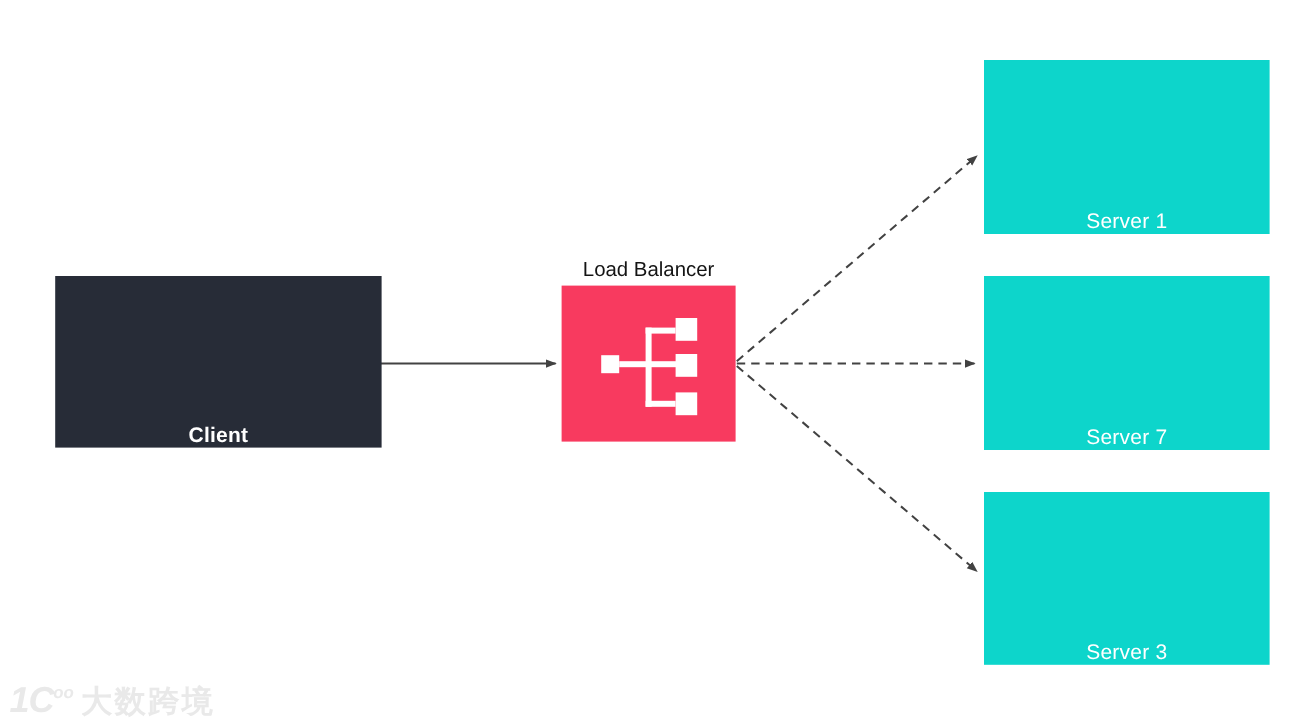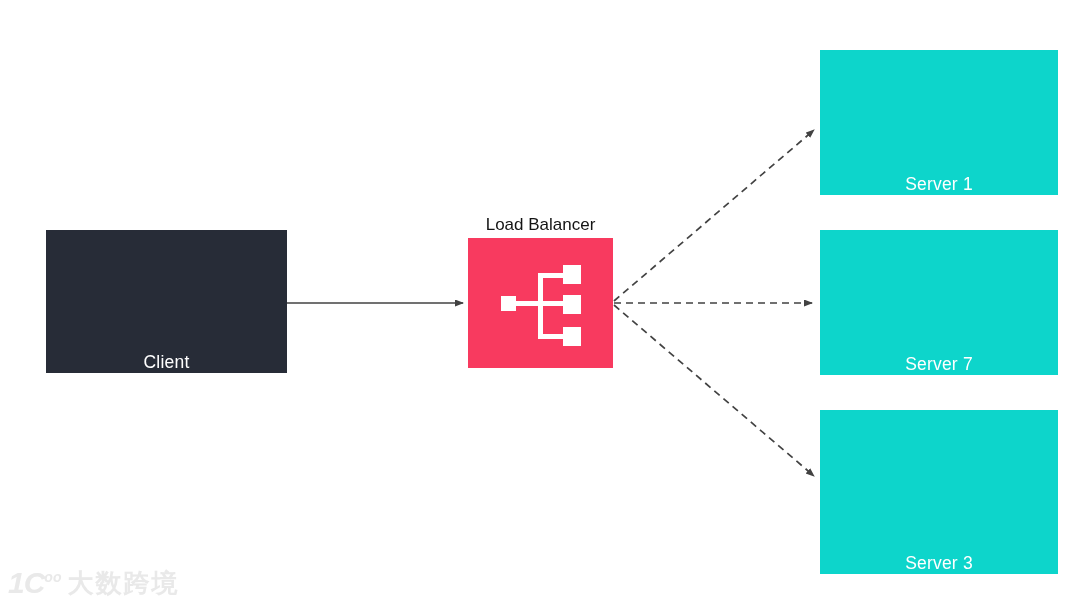--- a/index.html
+++ b/index.html
@@ -26,26 +26,26 @@
   .arrowhead{fill:var(--edge);}
   .node{
     position:absolute;z-index:2;
     display:flex;align-items:flex-end;justify-content:center;
   }
   .node .label{
     color:var(--node-label);
     font-size:17.5px;
     letter-spacing:0.2px;
   }
-  .node-client{left:46px;top:230px;width:241px;height:143px;background:var(--client-bg);}
+  .node-client{left:46px;top:230px;width:272px;height:143px;background:var(--client-bg);font-weight:bold;}
   .node-lb{left:468px;top:238px;width:145px;height:130px;background:var(--lb-bg);}
   .node-server{left:820px;width:238px;height:145px;background:var(--server-bg);}
   .node-server-1{top:50px;}
   .node-server-2{top:230px;}
-  .node-server-3{top:410px;height:164px;}
+  .node-server-3{top:410px;height:144px;}
   .lb-title{
     position:absolute;left:468px;top:202px;width:145px;height:24px;z-index:2;
     text-align:center;color:var(--title-label);
     font-size:17px;line-height:24px;margin-top:11px;
   }
   .lb-icon{display:block;width:145px;height:130px;}
   .lb-icon .glyph{fill:#FFFFFF;}
   .watermark{
     position:absolute;left:8px;top:562px;z-index:3;
     color:var(--watermark);

